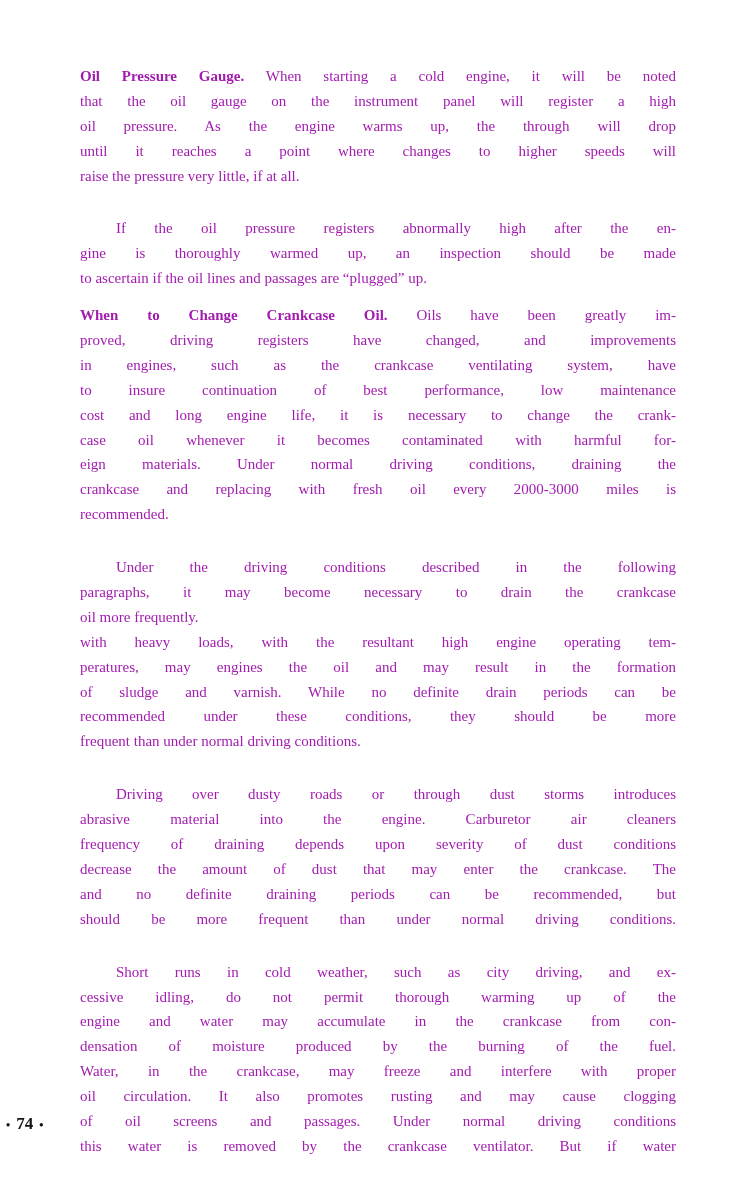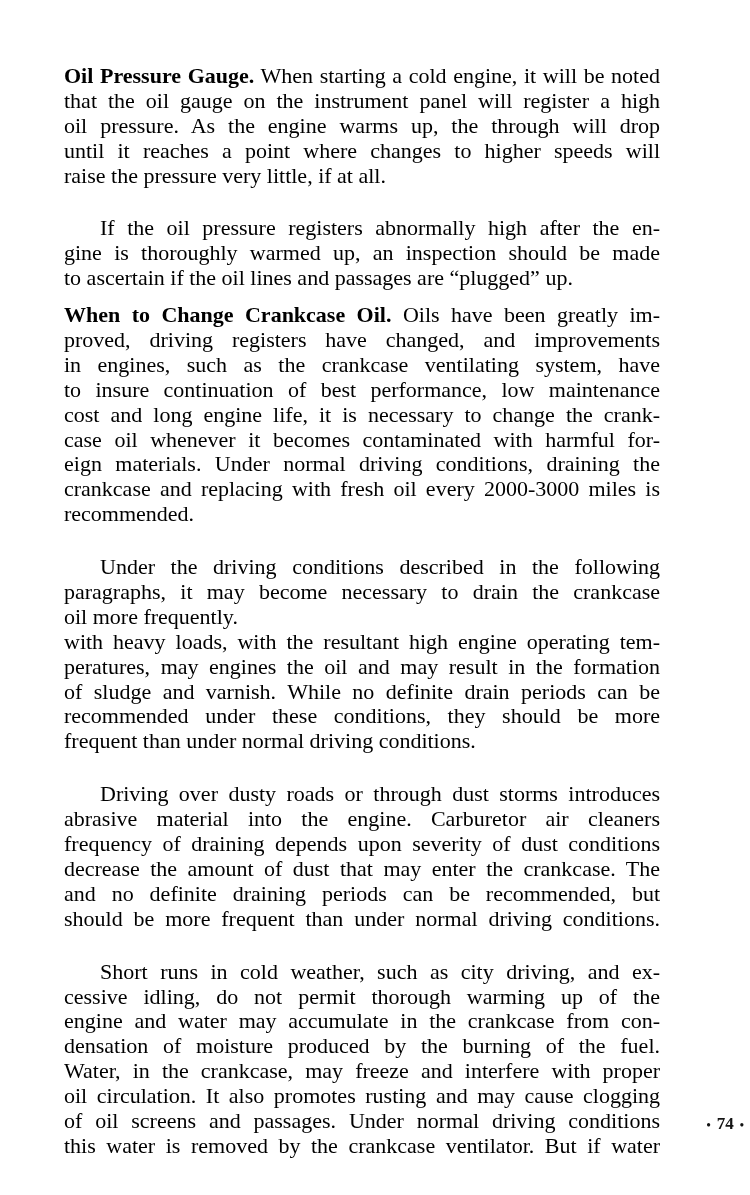--- a/index.html
+++ b/index.html
@@ -1,30 +1,30 @@
 <!DOCTYPE html>
 <html><head>
   <meta charset="utf-8">
   <style>
     html, body { margin: 0; padding: 0; background: #ffffff; }
     body { width: 750px; height: 1195px; position: relative; overflow: hidden; }
     .page {
-      position: absolute; left: 64px; top: 64px; width: 596px;
+      position: absolute; left: 80px; top: 64px; width: 596px;
       font-family: "Liberation Serif", "DejaVu Serif", serif;
-      color: #000000;
-      font-size: 22px;
+      color: #a21caf;
+      font-size: 15px;
       line-height: 24.9px;
     }
     .line { display: block; white-space: nowrap; text-align: justify; text-align-last: justify; height: 24.9px; }
     .line.last { text-align-last: left; }
     .indent { padding-left: 36px; margin-top: 28px; }
     .gap { height: 12px; }
     .heading { font-weight: bold; }
     .pagenum {
-      position: absolute; left: 0; width: 750px; top: 1114px; text-align: right;
+      position: absolute; left: 0; width: 750px; top: 1114px; text-align: left;
       font-family: "Liberation Serif", "DejaVu Serif", serif; font-weight: bold; font-size: 17px; color: #141414;
     }
     .pagenum .dot { font-size: 12px; vertical-align: middle; padding: 0 6px; }
   </style>
 </head>
 <body>
 
 <div class="page">
 
   <div>

